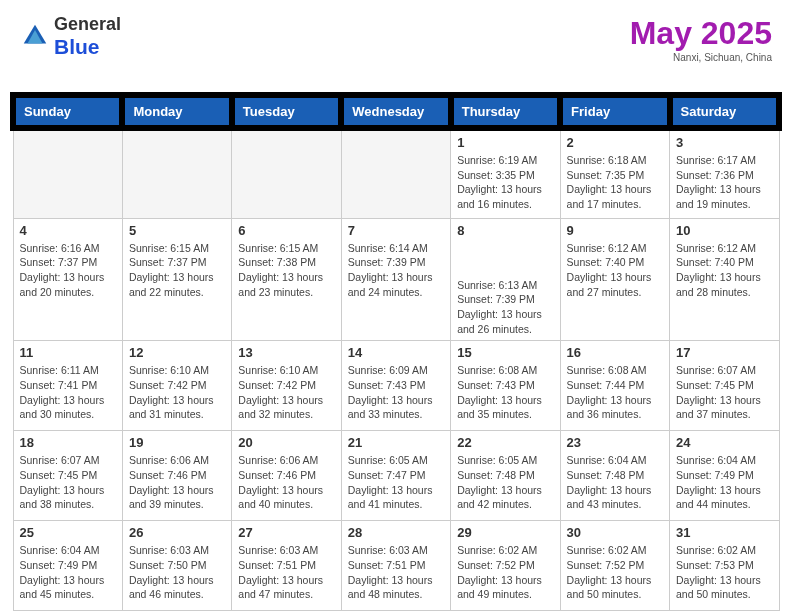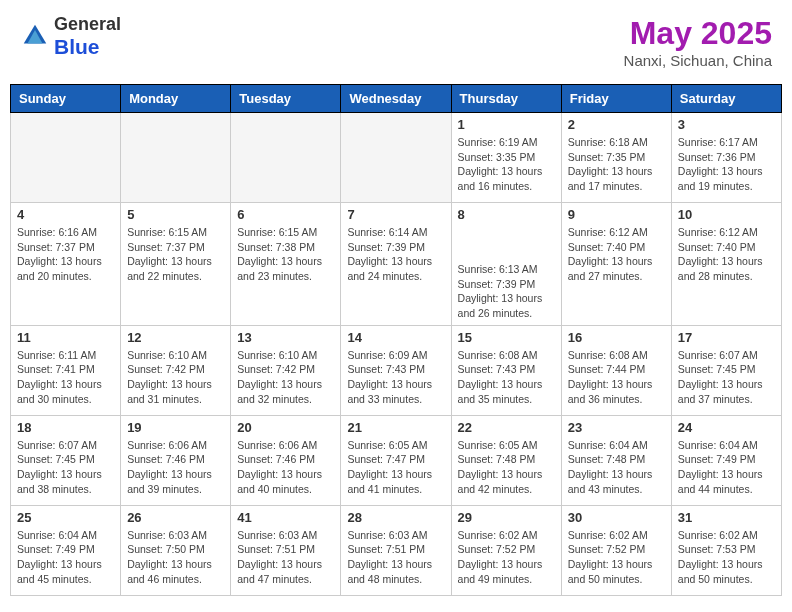--- a/index.html
+++ b/index.html
@@ -7,21 +7,21 @@
       font-family: Arial, sans-serif;
       background: #fff;
       width: 792px;
       min-height: 612px;
       padding: 10px;
     }
     .header {
       display: flex;
       justify-content: space-between;
       align-items: flex-start;
-      margin-bottom: 10px;
+      margin-bottom: 24px;
       padding: 5px 10px;
     }
     .logo {
       display: flex;
       align-items: center;
     }
     .logo-text {
       display: flex;
       flex-direction: column;
       line-height: 1.1;
@@ -43,35 +43,35 @@
     }
     .title-block {
       text-align: right;
     }
     .month-year {
       font-size: 32px;
       font-weight: bold;
       color: #a21caf;
     }
     .location {
-      font-size: 15px;
+      font-size: 10px;
       color: #555;
     }
     .calendar {
       width: 100%;
       border-collapse: collapse;
     }
     .calendar th {
       background-color: #1a5fb5;
       color: white;
       text-align: left;
       padding: 6px 8px;
       font-size: 13px;
       font-weight: bold;
-      border: 1px solid #000000;
+      border: 6px solid #000000;
     }
     .calendar td {
       border: 1px solid #ccc;
       vertical-align: top;
       padding: 4px 6px;
       width: calc(100% / 7);
       min-height: 80px;
       background: #fff;
       font-size: 11px;
       color: #333;
@@ -316,21 +316,21 @@
 and 45 minutes.</div>
         </td>
         <td>
           <div class="day-number">26</div>
           <div class="day-info" style="white-space: pre-line;">Sunrise: 6:03 AM
 Sunset: 7:50 PM
 Daylight: 13 hours
 and 46 minutes.</div>
         </td>
         <td>
-          <div class="day-number">41</div>
+          <div class="day-number">27</div>
           <div class="day-info" style="white-space: pre-line;">Sunrise: 6:03 AM
 Sunset: 7:51 PM
 Daylight: 13 hours
 and 47 minutes.</div>
         </td>
         <td>
           <div class="day-number">28</div>
           <div class="day-info" style="white-space: pre-line;">Sunrise: 6:03 AM
 Sunset: 7:51 PM
 Daylight: 13 hours

